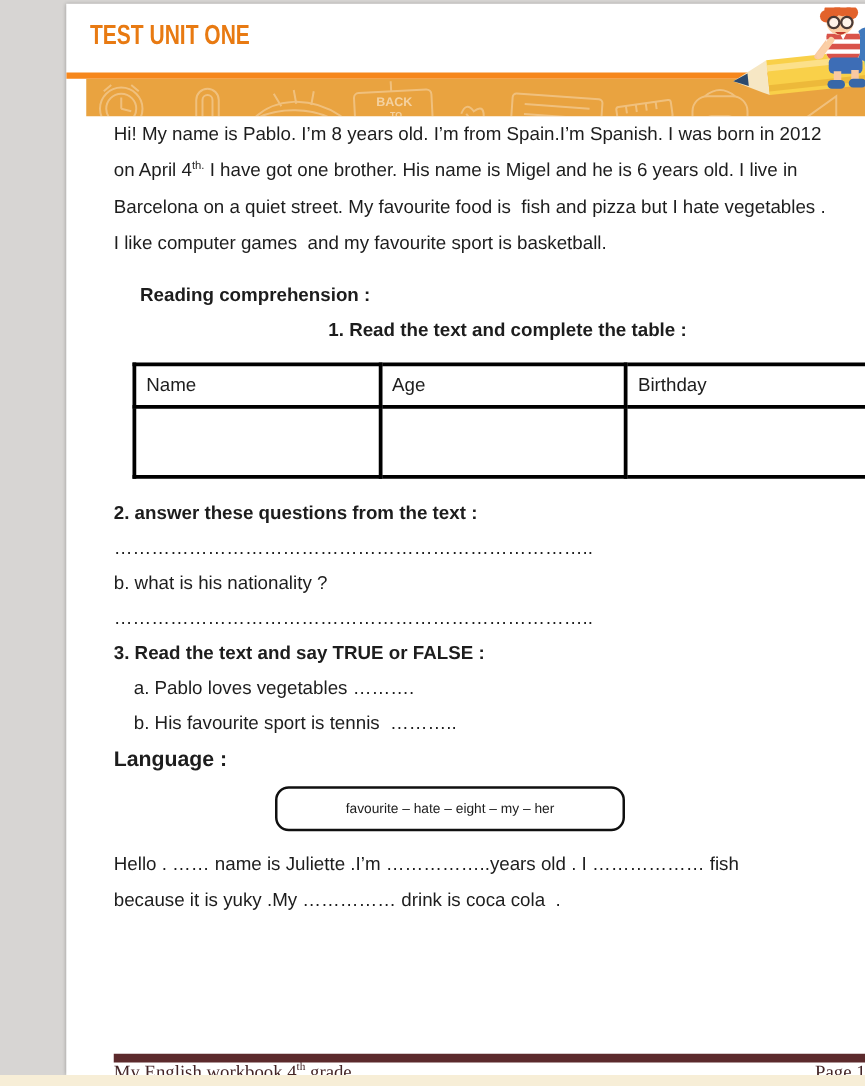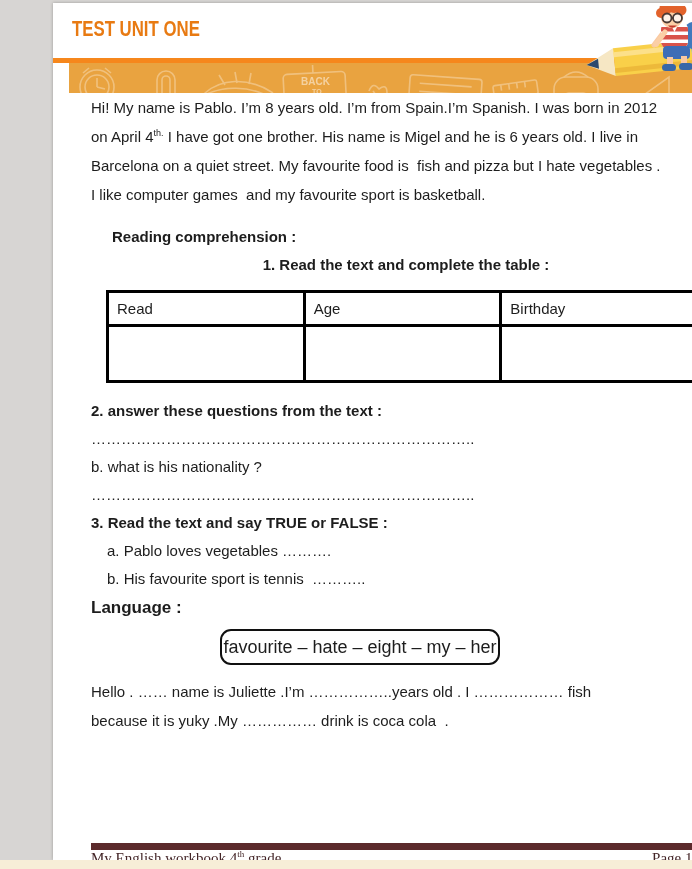--- a/index.html
+++ b/index.html
@@ -58,21 +58,21 @@
   table.comp-table td{
     border:3px solid #000;padding:1px 8px;font-size:15px;vertical-align:top;
   }
   table.comp-table tr.hdr td{height:29px;}
   table.comp-table tr.blank td{height:56px;}
   .lang-heading{font-weight:700;font-size:17px;line-height:30px;}
   .word-box{
     margin:6px 0 0 129px;width:280px;height:36px;
     border:2.5px solid #101010;border-radius:11px;
     display:flex;align-items:center;justify-content:center;
-    font-size:18px;
+    font-size:11px;
   }
   .fill-line{line-height:29px;}
   .fill-line.first{margin-top:12px;}
   
   .footer{position:absolute;left:38px;top:840px;width:609px;}
   .footer-bar{height:7px;background:var(--footer-bar);}
   .footer-text{
     display:flex;justify-content:space-between;margin-top:1px;
     font-family:"Liberation Serif",serif;font-size:15px;color:var(--footer-text);
     line-height:15px;
@@ -208,21 +208,21 @@
     <div class="para-line"><span class="preserve">on April 4</span><sup class="inline-sup">th.</sup><span class="preserve"> I have got one brother. His name is Migel and he is 6 years old. I live in</span></div>
     <div class="para-line preserve">Barcelona on a quiet street. My favourite food is  fish and pizza but I hate vegetables .</div>
     <div class="para-line preserve">I like computer games  and my favourite sport is basketball.</div>
 
     <div class="section-heading preserve" style="padding-left:21px;">Reading comprehension :</div>
     <div class="sub-heading preserve" style="padding-left:21px;text-align:center;">1. Read the text and complete the table :</div>
 
     <table class="comp-table">
       <tbody>
         <tr class="hdr">
-          <td>Read</td>
+          <td>Name</td>
           <td>Age</td>
           <td>Birthday</td>
         </tr>
         <tr class="blank">
           <td></td>
           <td></td>
           <td></td>
         </tr>
       </tbody>
     </table>

